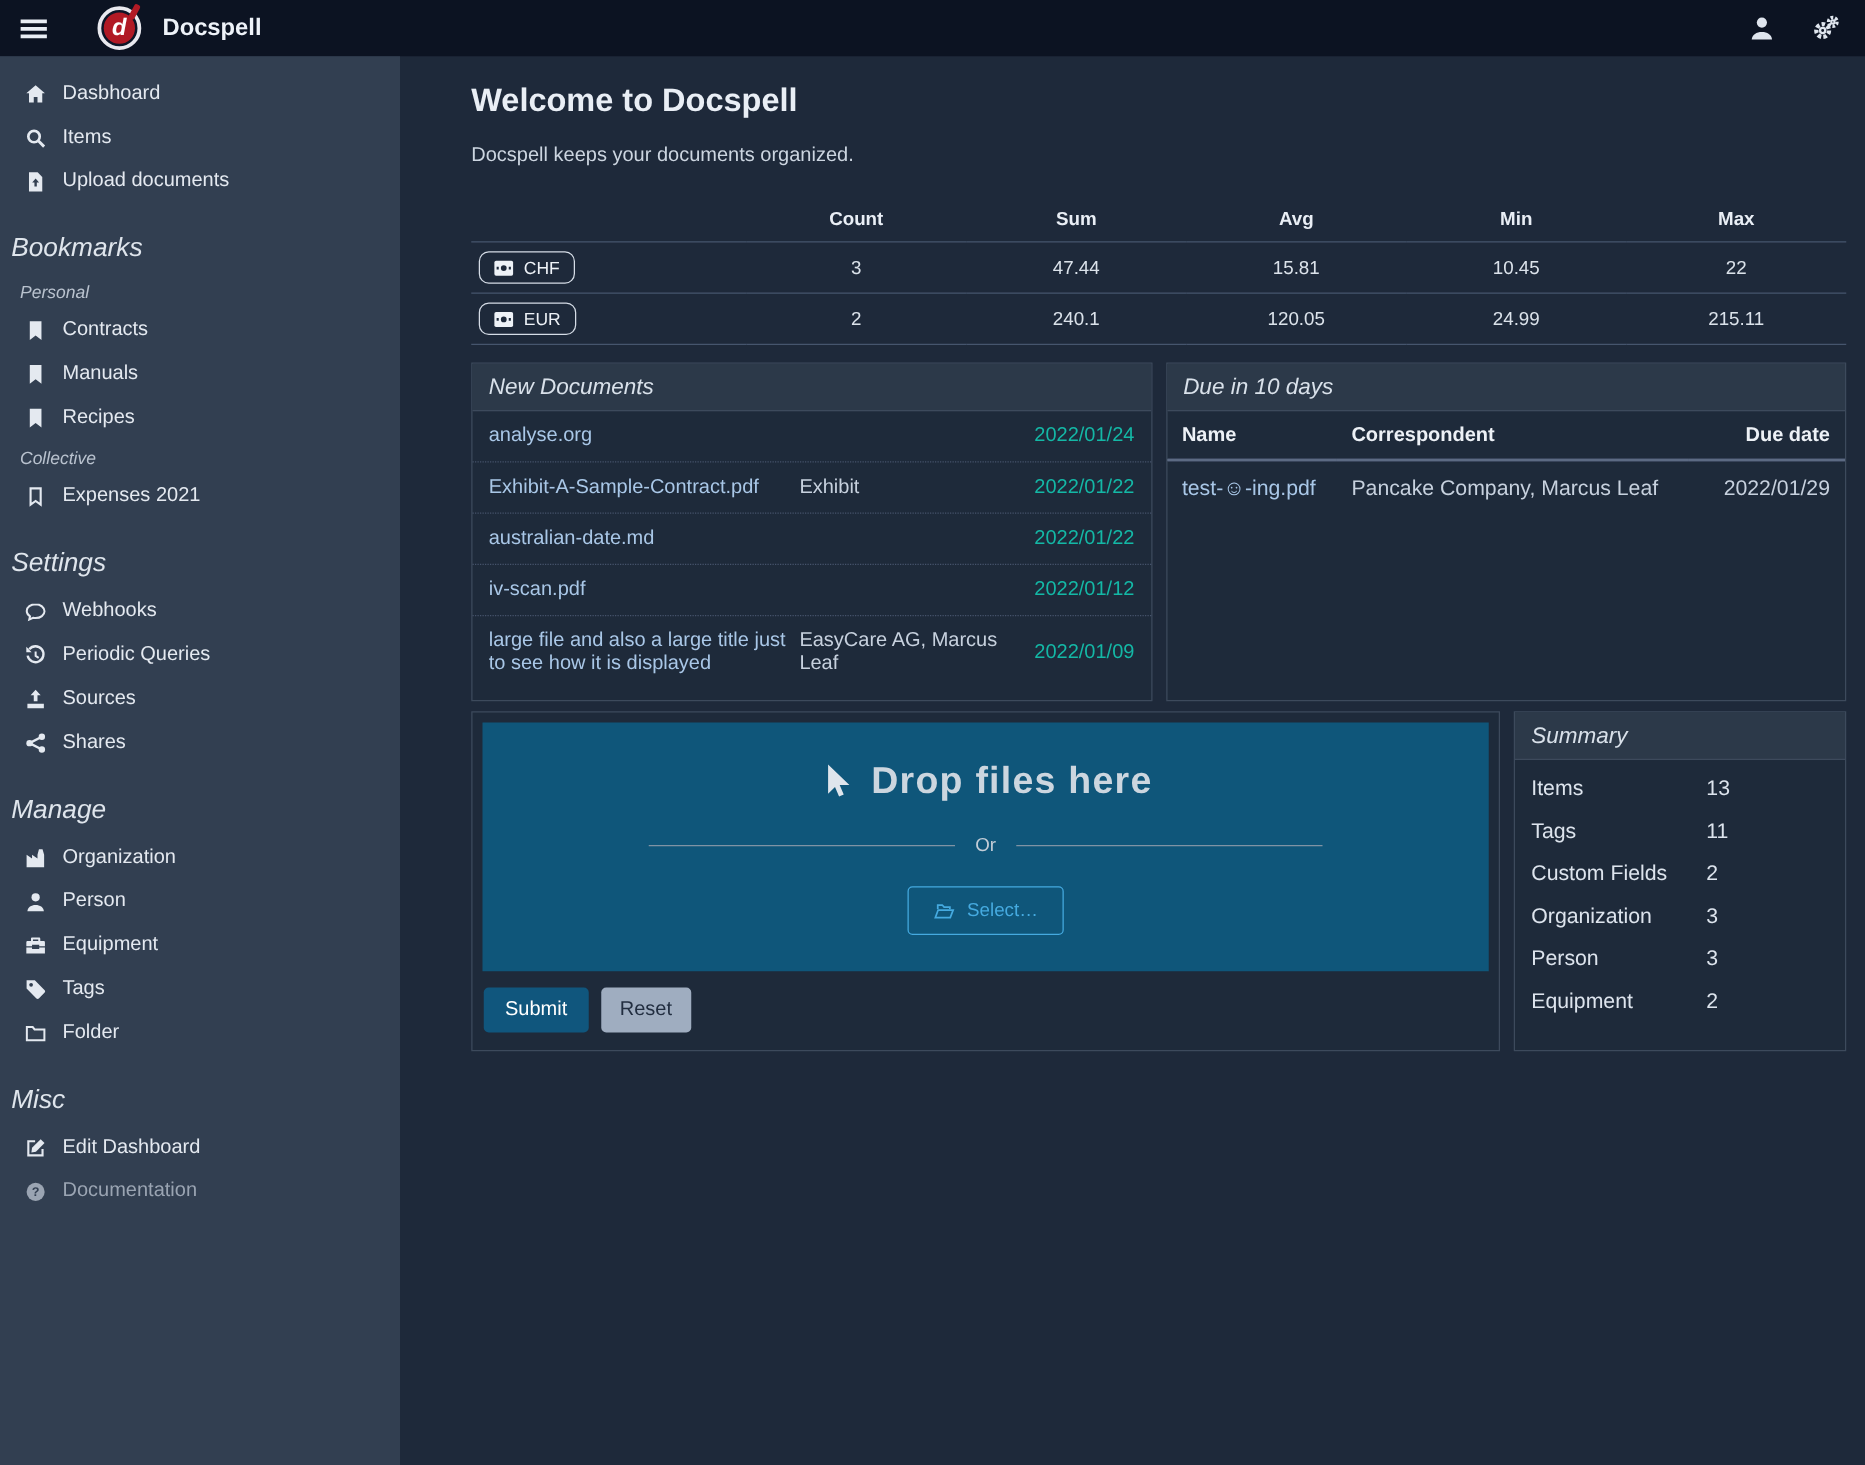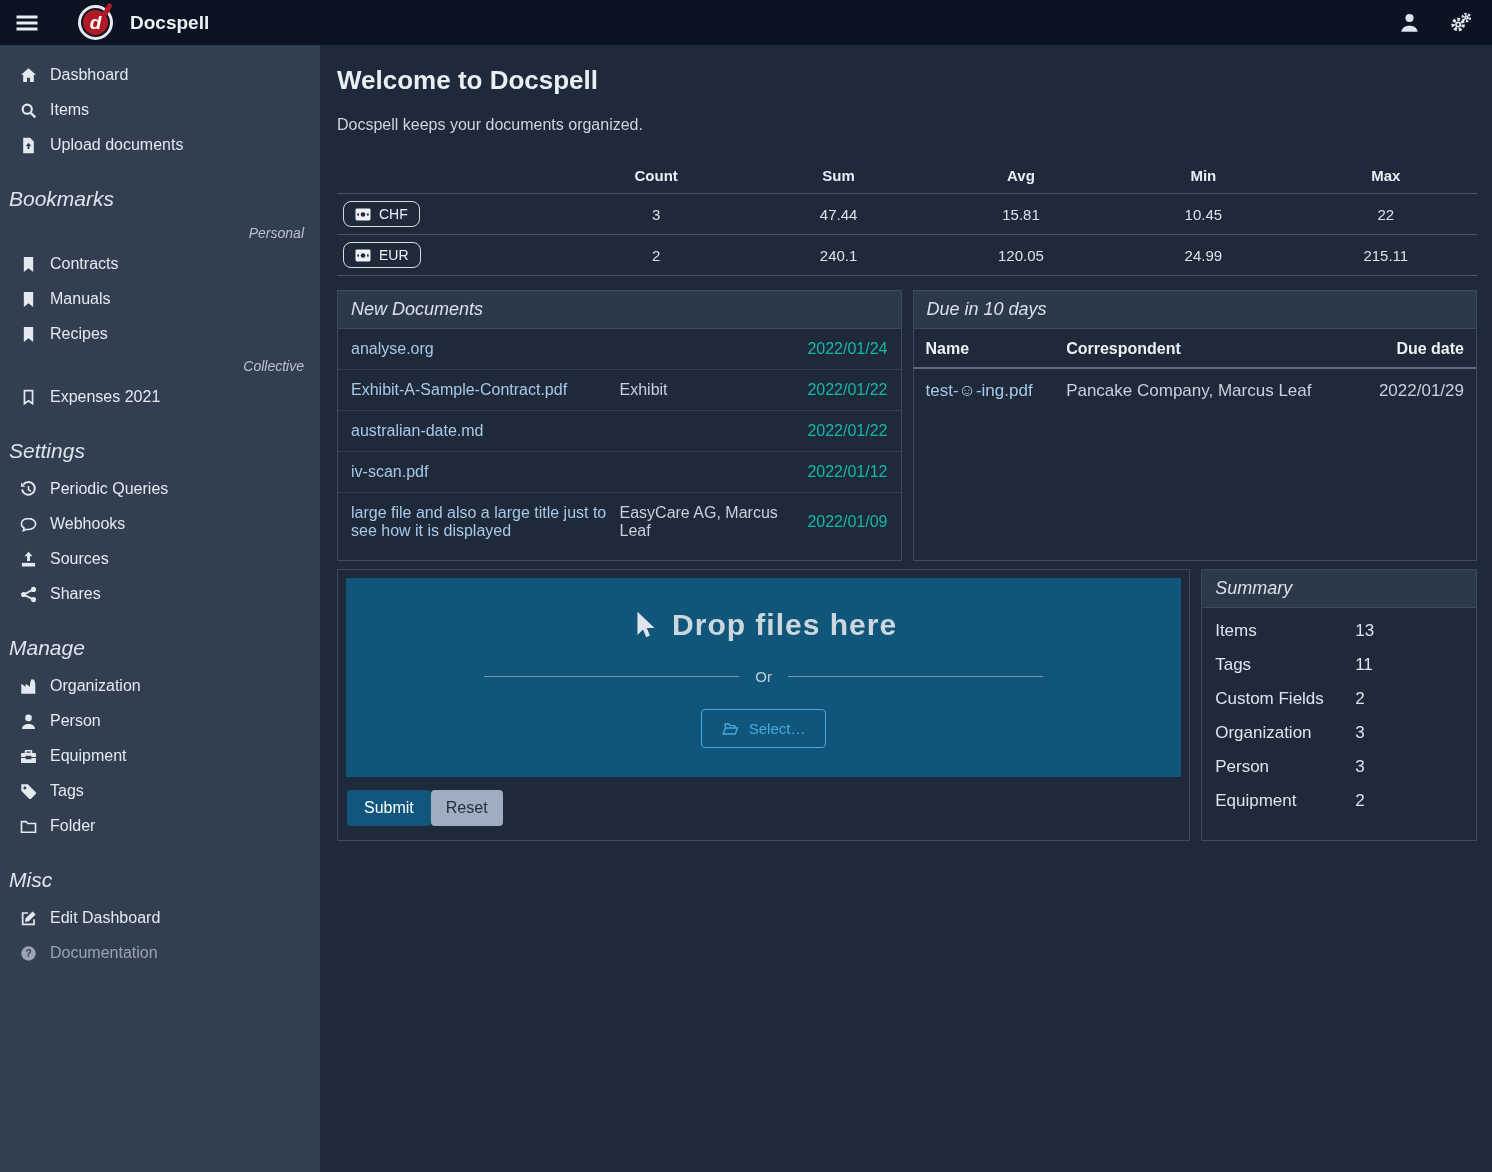--- a/index.html
+++ b/index.html
@@ -51,25 +51,24 @@
   }
   .s-item .icon { width:17px; height:17px; flex:none; display:flex; }
   .s-item.dim { color:#9aa4b2; }
   .s-head {
     font-style:italic; font-size:21px; color:#dfe5ec;
     padding:24px 10px 8px 9px;
   }
   .s-sub {
     font-style:italic; font-size:14px; color:#b9c2ce;
     padding:6px 16px 5px 16px;
-    text-align:right;
-  }
-
-  
-  .main { flex:1; padding:12px 15px 0 17px; overflow:hidden; }
+  }
+
+  
+  .main { flex:1; padding:12px 15px 0 17px; overflow:hidden;margin-left:40px; }
   .page-title { font-size:26px; font-weight:bold; color:#e9eef5; margin:8px 0 0 0; }
   .page-sub { font-size:16px; color:#ccd5e0; margin:20px 0 0 0; }
 
   
   table.stats { width:100%; border-collapse:collapse; margin-top:24px; }
   table.stats col.c-badge { width:20%; }
   table.stats col.c-num { width:16%; }
   table.stats th {
     font-size:15px; font-weight:bold; color:#e9eef5;
     padding:9px 6px; text-align:center;
@@ -131,21 +130,21 @@
   .drop-title .icon { width:26px; height:30px; display:flex; }
   .or-divider { display:flex; align-items:center; gap:16px; width:67%; margin:26px 0 24px 0; color:#c3cdd7; font-size:15px; }
   .or-divider .line { flex:1; height:1px; background:#7f93a4; }
   .select-btn {
     display:inline-flex; align-items:center; gap:10px;
     border:1px solid #45aae0; color:#45aae0; background:transparent;
     border-radius:4px; padding:10px 20px; font-size:15px; cursor:pointer;
     font-family:"Liberation Sans", sans-serif;
   }
   .select-btn .icon { width:17px; height:15px; display:flex; }
-  .upload-actions { display:flex; padding:13px 1px 6px 1px; }
+  .upload-actions { display:flex; gap:10px; padding:13px 1px 6px 1px; }
   .btn-submit {
     background:#10567d; color:#fff; border:none; border-radius:4px;
     padding:9px 17px; font-size:16px; cursor:pointer;
     font-family:"Liberation Sans", sans-serif;
   }
   .btn-reset {
     background:#9fadc0; color:#222e40; border:none; border-radius:4px;
     padding:9px 15px; font-size:16px; cursor:pointer;
     font-family:"Liberation Sans", sans-serif;
   }
@@ -257,34 +256,34 @@
             </svg>
           </span>
         <span>Expenses 2021</span>
       </div>
 
       <div class="s-head">Settings</div>
 
       <div class="s-item">
         <span class="icon">
             <svg viewBox="0 0 16 16">
+              <path d="M8 2.2c-3.7 0-6.7 2.3-6.7 5.1 0 1.6 1 3.1 2.5 4l-.6 2.5 2.9-1.3c.6.1 1.2.2 1.9.2 3.7 0 6.7-2.3 6.7-5.1S11.7 2.2 8 2.2z" fill="none" stroke="currentColor" stroke-width="1.5"></path>
+            </svg>
+          </span>
+        <span>Webhooks</span>
+      </div>
+      <div class="s-item">
+        <span class="icon">
+            <svg viewBox="0 0 16 16">
               <path d="M3.2 3.2A6 6 0 1 1 2 8" fill="none" stroke="currentColor" stroke-width="1.8"></path>
               <path d="M1 1.4v4h4z" fill="currentColor"></path>
               <path d="M8 4.8v3.4l2.3 1.5" fill="none" stroke="currentColor" stroke-width="1.5"></path>
             </svg>
           </span>
         <span>Periodic Queries</span>
-      </div>
-      <div class="s-item">
-        <span class="icon">
-            <svg viewBox="0 0 16 16">
-              <path d="M8 2.2c-3.7 0-6.7 2.3-6.7 5.1 0 1.6 1 3.1 2.5 4l-.6 2.5 2.9-1.3c.6.1 1.2.2 1.9.2 3.7 0 6.7-2.3 6.7-5.1S11.7 2.2 8 2.2z" fill="none" stroke="currentColor" stroke-width="1.5"></path>
-            </svg>
-          </span>
-        <span>Webhooks</span>
       </div>
       <div class="s-item">
         <span class="icon">
             <svg viewBox="0 0 16 16" fill="currentColor">
               <path d="M8 .8 4.2 4.9h2.4v4.6h2.8V4.9h2.4z"></path>
               <path d="M1.8 11.2h12.4v3.4H1.8z"></path>
             </svg>
           </span>
         <span>Sources</span>
       </div>

